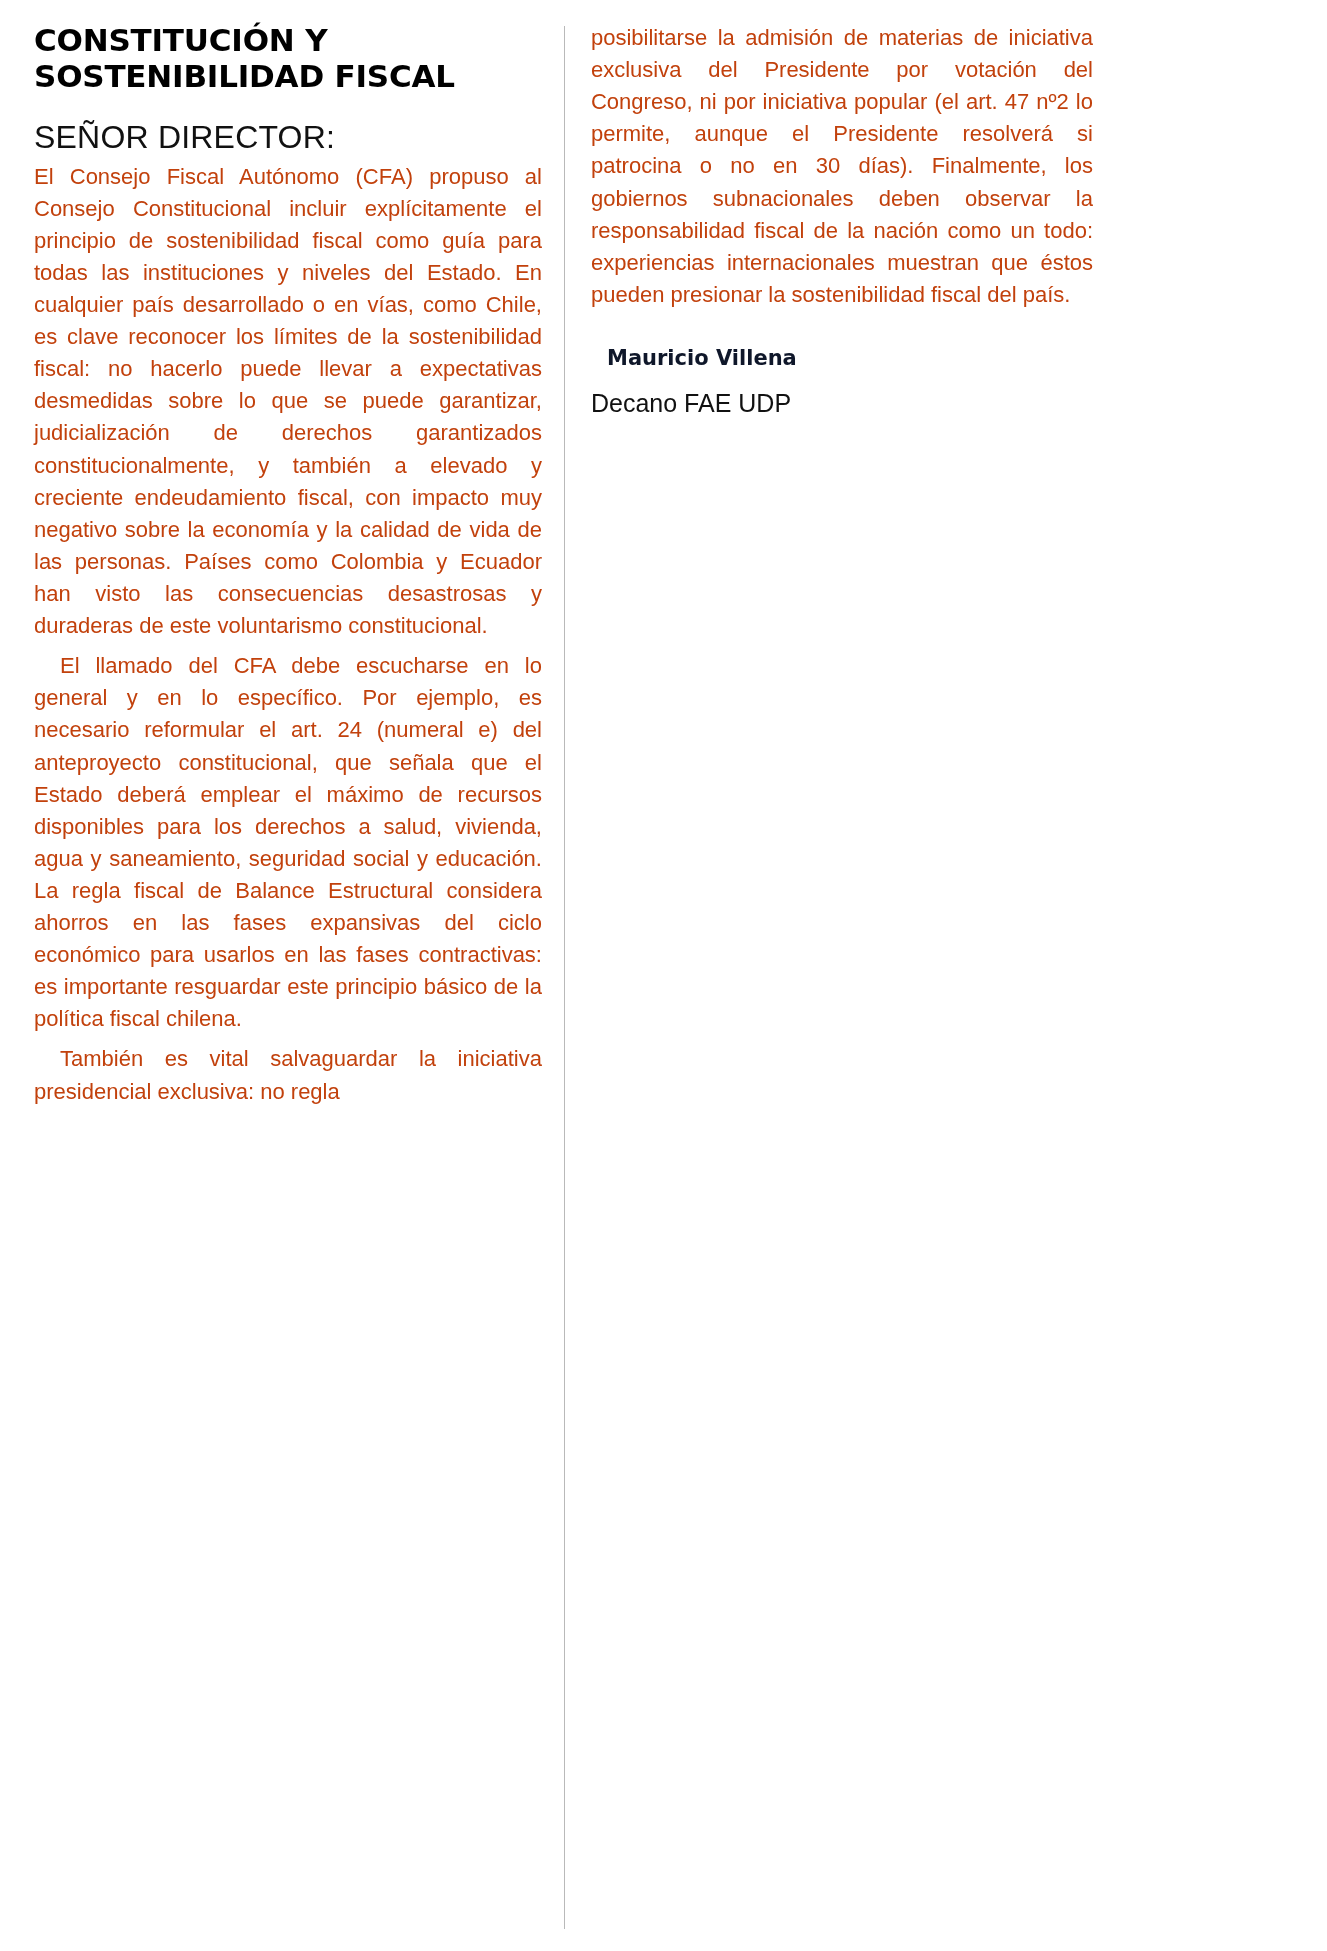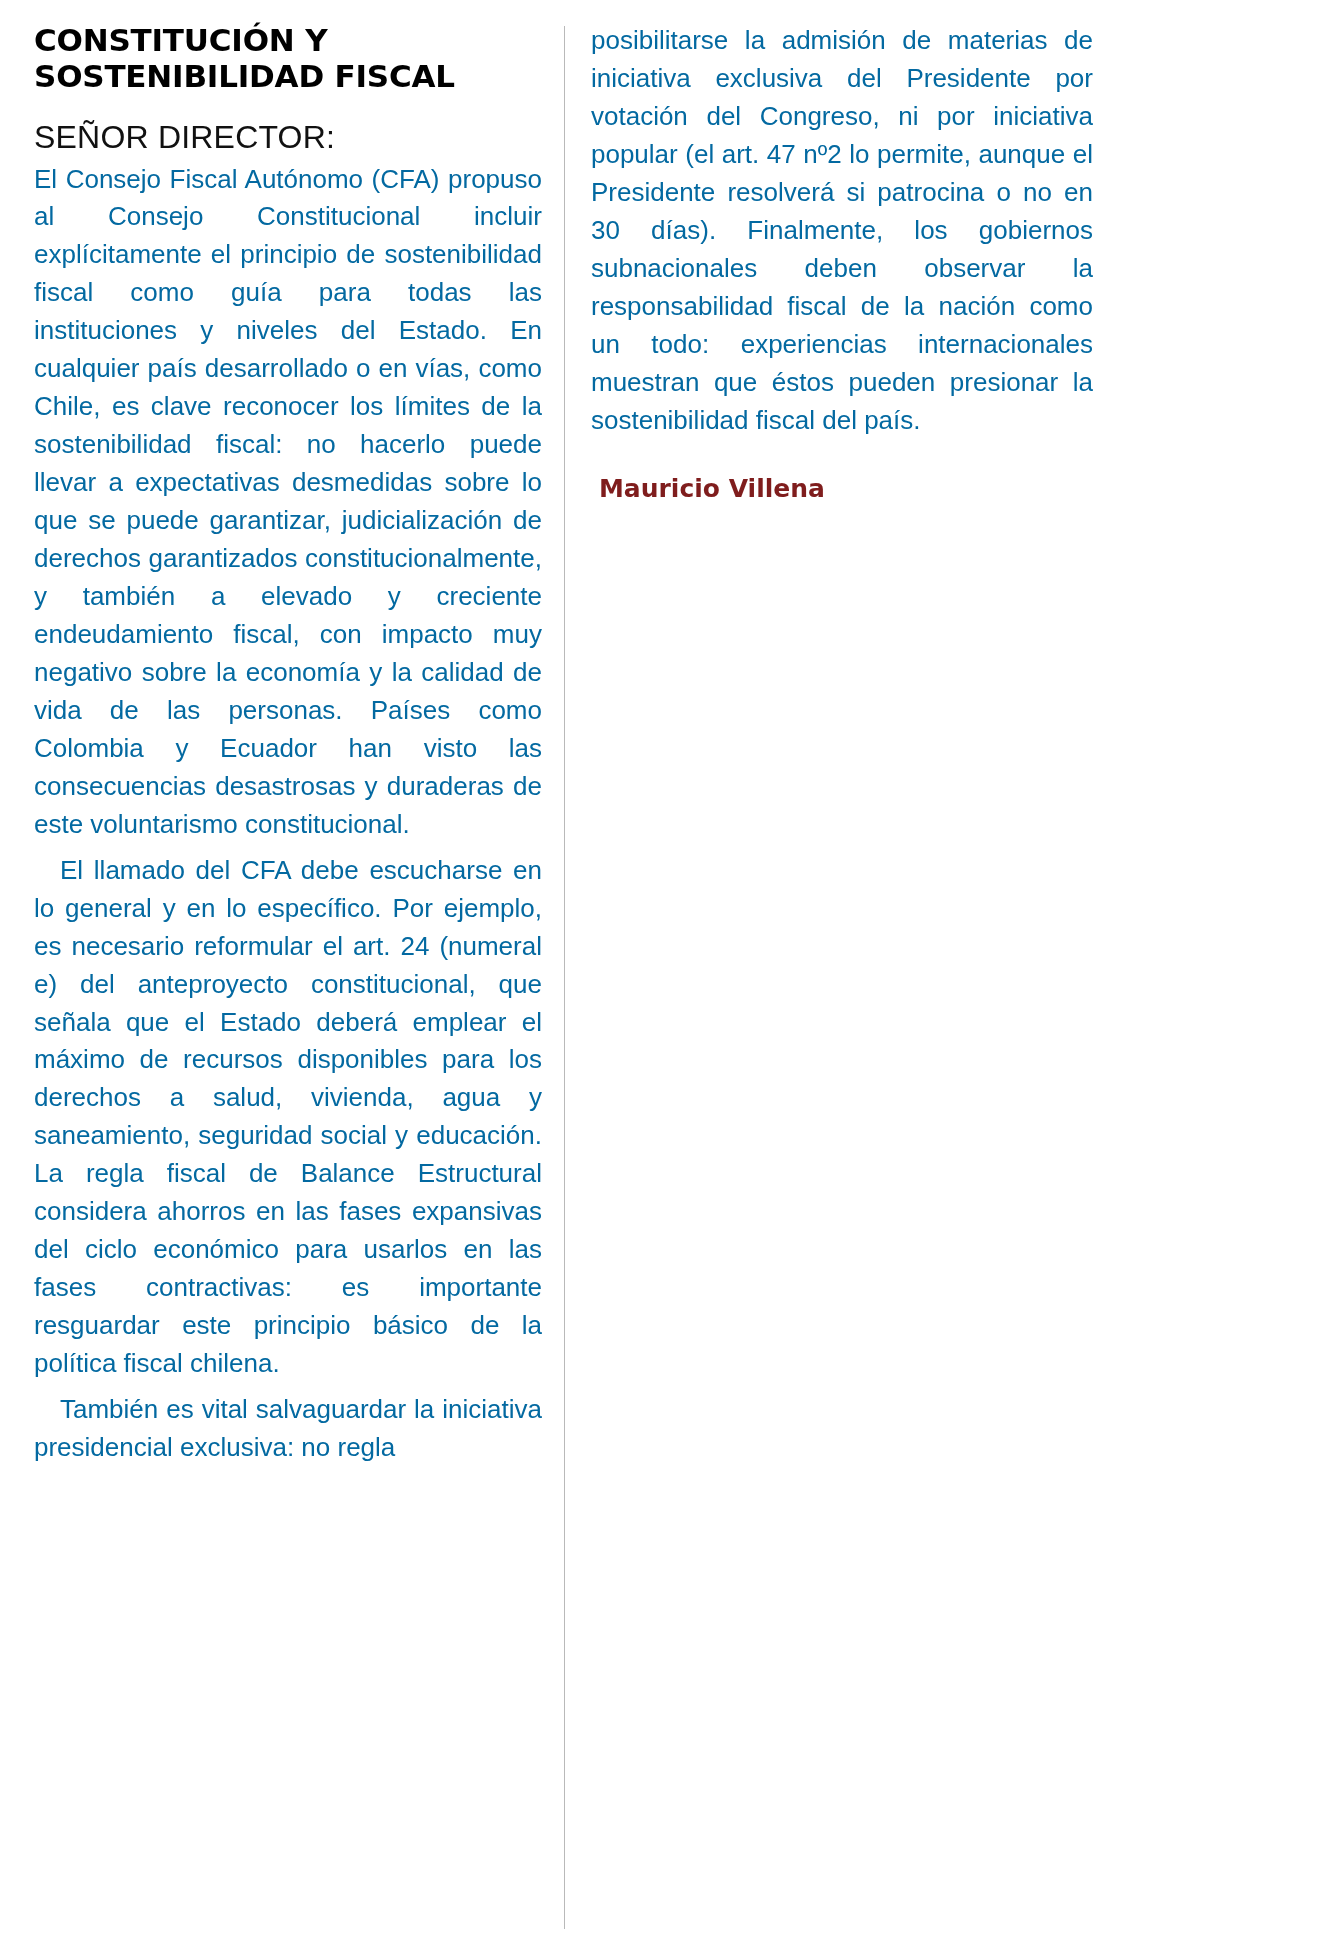--- a/index.html
+++ b/index.html
@@ -72,48 +72,48 @@
     font-family: "Liberation Sans", sans-serif;
     font-size: 32px;
     line-height: 1.25;
     color: #111111;
     margin: 0 0 4px 0;
     letter-spacing: 0.2px;
   }
 
   p.body-par {
     font-family: "Liberation Sans", sans-serif;
-    font-size: 26px;
+    font-size: 22px;
     line-height: 1.46;
     text-align: justify;
     text-justify: inter-word;
     margin: 0;
-    color: #0369a1;
+    color: #c2410c;
     hyphens: manual;
   }
 
   p.body-par + p.body-par {
     margin-top: 8px;
   }
 
   p.indent {
     text-indent: 26px;
   }
 
   .sign {
     margin-top: 34px;
   }
 
   .sign-name {
     font-family: "DejaVu Sans", sans-serif;
     font-weight: bold;
-    font-size: 25px;
+    font-size: 21px;
     line-height: 1.25;
-    color: #7f1d1d;
-    margin: 8px;
+    color: #0f172a;
+    margin: 16px;
   }
 
   .sign-role {
     font-family: "Liberation Sans", sans-serif;
     font-size: 25px;
     line-height: 1.3;
     color: #111111;
     margin: 2px 0 0 0;
   }
 </style>
@@ -139,18 +139,19 @@
     </div>
 
     <div class="col-divider"></div>
 
     <div class="col col-right">
 
       <p class="body-par">posibilitarse la admisión de materias de iniciativa exclusiva del Presidente por votación del Congreso, ni por iniciativa popular (el art. 47 nº2 lo permite, aunque el Presidente resolverá si patrocina o no en 30 días). Finalmente, los gobiernos subnacionales deben observar la responsabilidad fiscal de la nación como un todo: experiencias internacionales muestran que éstos pueden presionar la sostenibilidad fiscal del país.</p>
 
       <div class="sign">
         <p class="sign-name">Mauricio Villena</p>
+        <p class="sign-role">Decano FAE UDP</p>
       </div>
 
     </div>
 
   </div>
 </div>
 
 </body></html>

